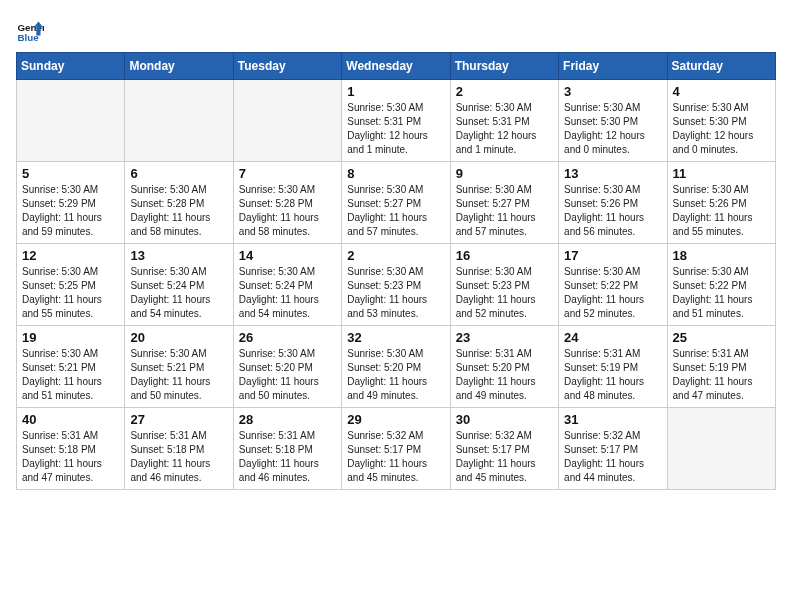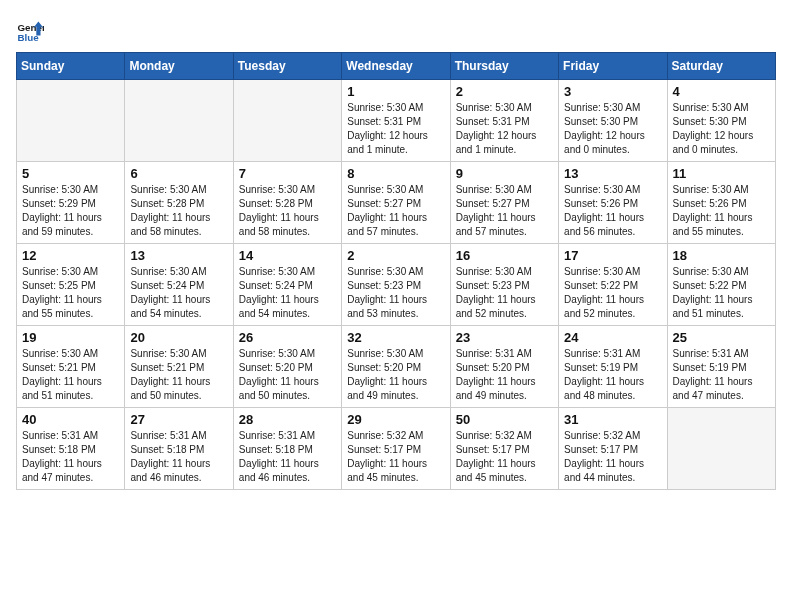--- a/index.html
+++ b/index.html
@@ -231,21 +231,21 @@
         </td>
         <td>
           <div class="day-num">28</div>
           <div class="cell-text">Sunrise: 5:31 AM<br>Sunset: 5:18 PM<br>Daylight: 11 hours and 46 minutes.</div>
         </td>
         <td>
           <div class="day-num">29</div>
           <div class="cell-text">Sunrise: 5:32 AM<br>Sunset: 5:17 PM<br>Daylight: 11 hours and 45 minutes.</div>
         </td>
         <td>
-          <div class="day-num">50</div>
+          <div class="day-num">30</div>
           <div class="cell-text">Sunrise: 5:32 AM<br>Sunset: 5:17 PM<br>Daylight: 11 hours and 45 minutes.</div>
         </td>
         <td>
           <div class="day-num">31</div>
           <div class="cell-text">Sunrise: 5:32 AM<br>Sunset: 5:17 PM<br>Daylight: 11 hours and 44 minutes.</div>
         </td>
         <td class="empty"></td>
       </tr>
     </tbody>
 </table>

